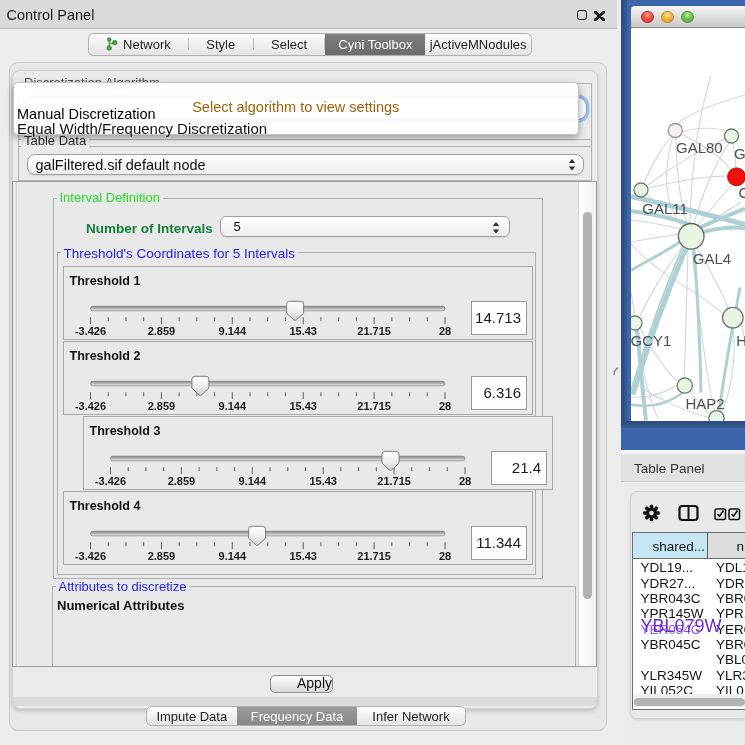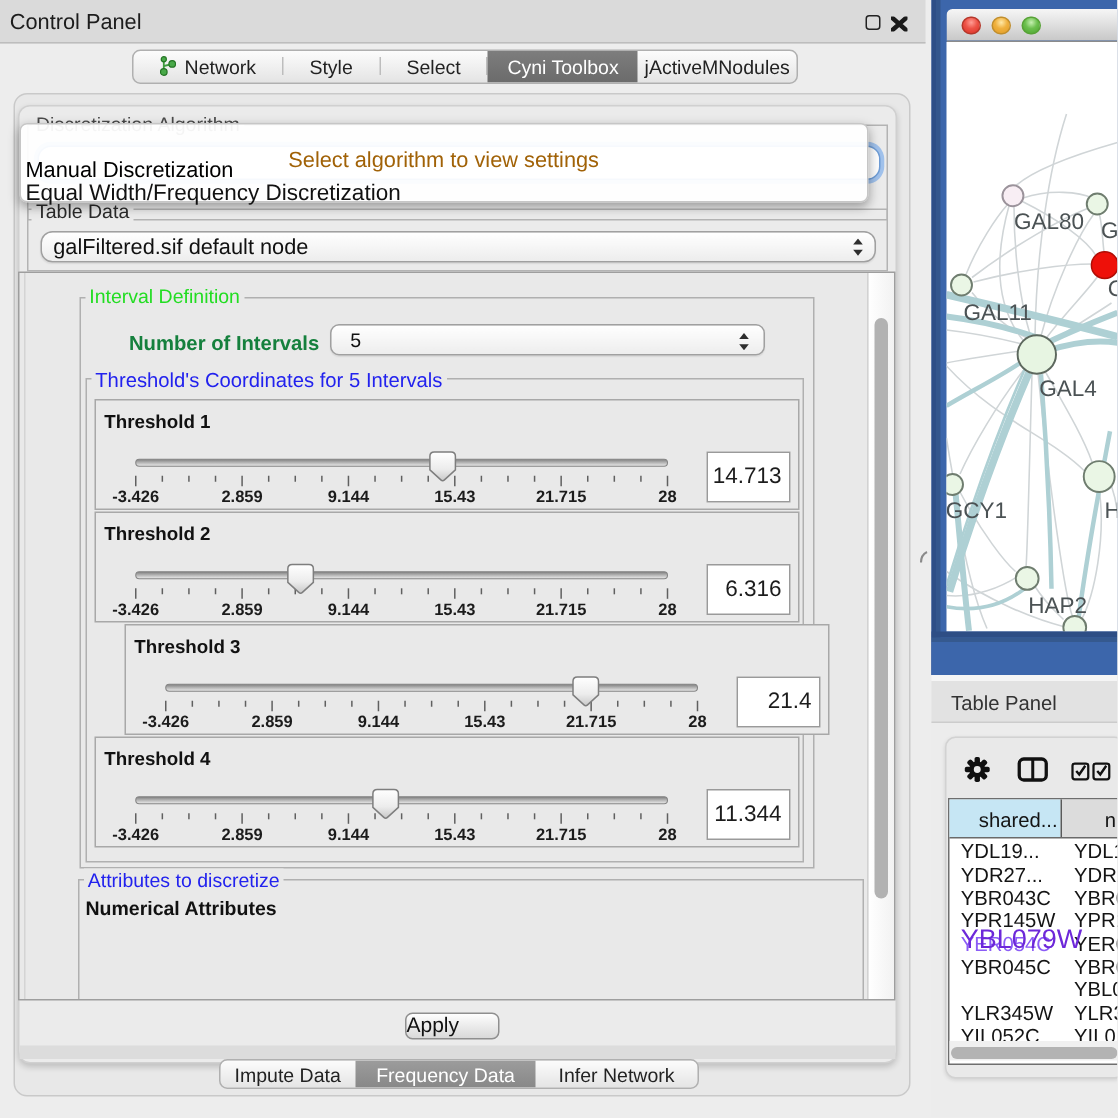--- a/index.html
+++ b/index.html
@@ -253,21 +253,21 @@
           <path d="M 184.6 46.2 L 184.6 37.2 Q 184.6 34.3 187.5 34.3 L 198.7 34.3 Q 201.6 34.3 201.6 37.2 L 201.6 46.2 L 194.3 52.9 Q 193.1 54.0 191.9 52.9 Z" fill="url(#th)" stroke="#7e7e7e" stroke-width="1"></path>
         </svg>
   <div class="ab vbox">11.344</div>
 </div>
 
   <div class="ab" style="left:39.5px;top:404.5px;width:524px;height:95px;border:1px solid #b0b0b0"></div>
   <div class="ab glabel" style="left:43px;top:397.2px;color:#2222ee;background:#e9e9e9">Attributes to discretize</div>
   <div class="ab" style="left:44.5px;top:416.5px;font-weight:bold;font-size:13px;color:#111">Numerical Attributes</div>
 </div>
 
-<div class="ab" style="left:270px;top:674.5px;width:63px;height:18px;border:1px solid #8f8f8f;border-radius:5px;background:linear-gradient(#fefefe,#d9d9d9);font-size:14px;color:#111;text-align:left;line-height:15px">Apply</div>
+<div class="ab" style="left:270px;top:674.5px;width:63px;height:18px;border:1px solid #8f8f8f;border-radius:5px;background:linear-gradient(#fefefe,#d9d9d9);font-size:14px;color:#111;text-align:right;line-height:15px">Apply</div>
 <div class="ab seg" style="left:145.5px;top:706px;width:320.5px;height:20px">
   <div style="width:91px">Impute Data</div>
   <div class="sel" style="width:120.5px;background:linear-gradient(#9c9c9c,#888888)">Frequency Data</div>
   <div style="width:108.5px">Infer Network</div>
 </div>
 
 <svg class="ab" style="left:612px;top:366.5px" width="8" height="10" viewBox="0 0 8 10">
       <path d="M6,1 Q2,3 2,8" fill="none" stroke="#8a8a8a" stroke-width="1.4"></path>
     </svg>
 

